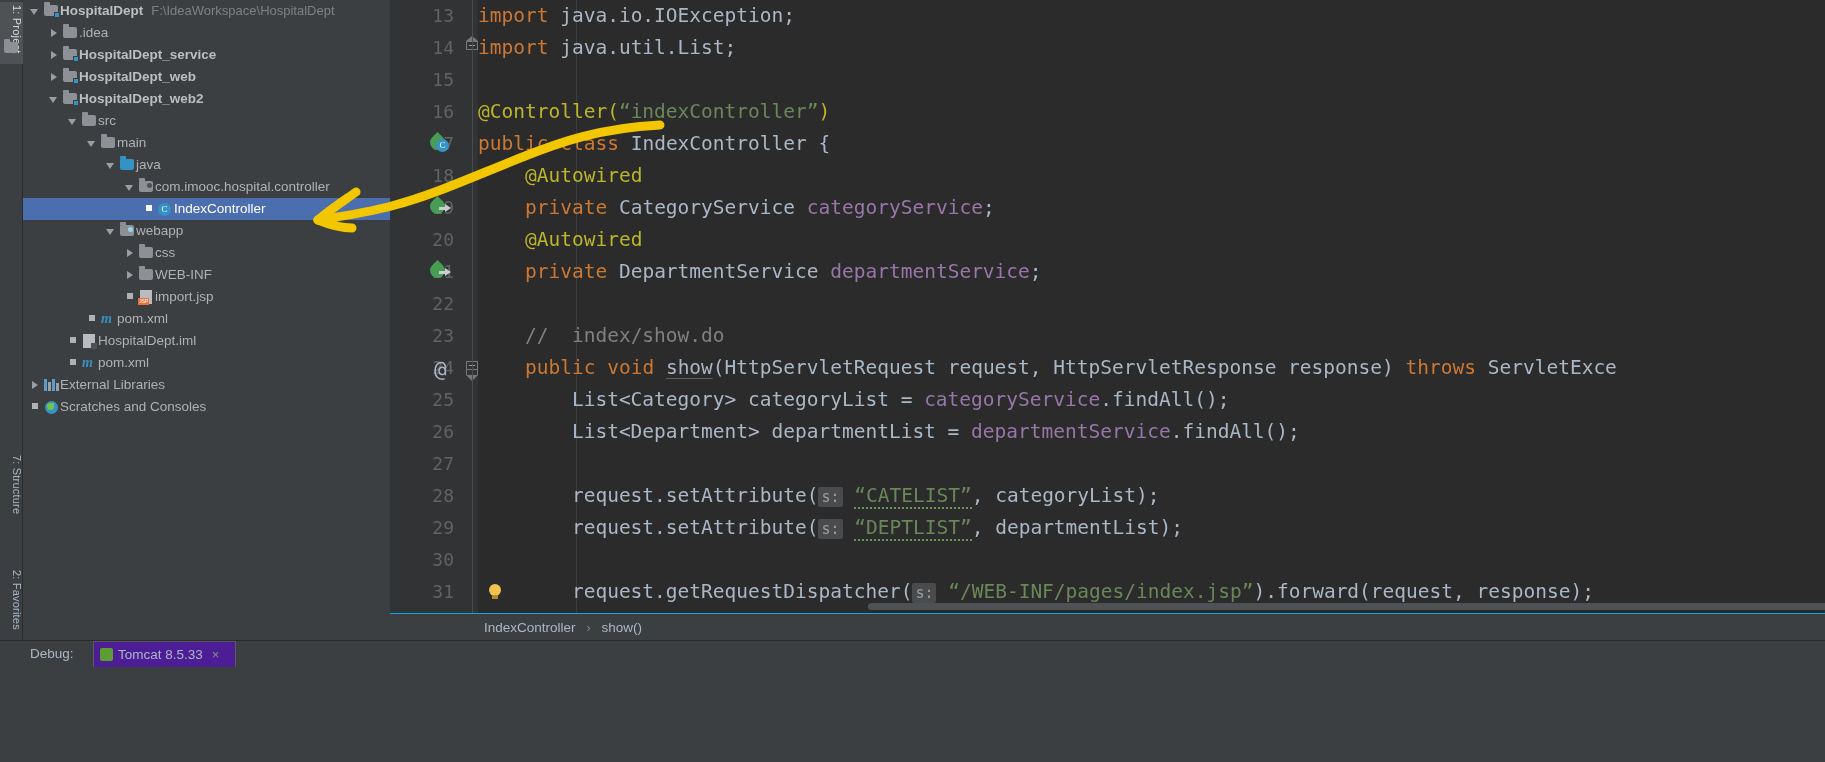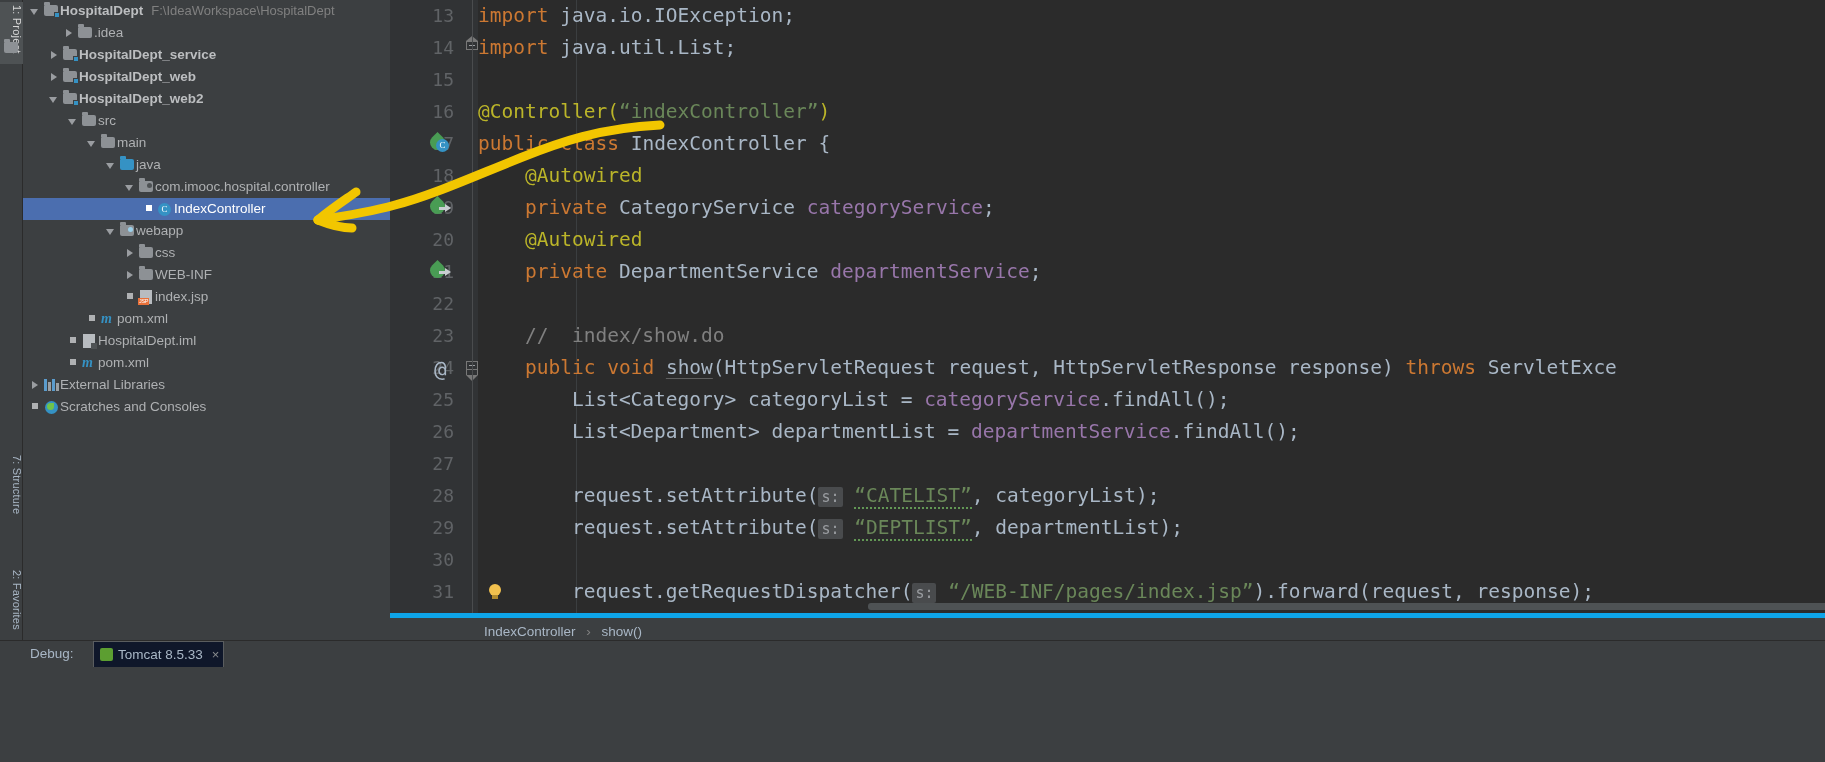--- a/index.html
+++ b/index.html
@@ -232,38 +232,38 @@
     position:absolute; left:98px; top:0; width:1px; height:613px; background:#3b3e40;
   }
 
   
   .annot { position:absolute; left:0; top:0; width:1825px; height:762px;
            pointer-events:none; }
 
   
   .breadcrumb {
     position:absolute; left:390px; top:613px; width:1435px; height:27px;
-    background:#3c3f41; border-top:5px solid #0ea5e9;
+    background:#3c3f41; border-top:1px solid #0ea5e9;
     font-size:13.5px; color:#a9b7c6; line-height:27px; padding-left:94px;
     white-space:nowrap;
   }
   .breadcrumb .sep { color:#808080; padding:0 7px; }
 
   
   .bottombar {
     position:absolute; left:0; top:640px; width:1825px; height:122px;
     background:#3c3f41; border-top:1px solid #2b2b2b;
   }
   .debug-label {
     position:absolute; left:30px; top:5px; font-size:13.5px; color:#a9b7c6;
   }
   .tomcat-tab {
     position:absolute; left:93px; top:0px; height:26px;
-    background:#0f172a; border:1px solid #5a5d5f; border-bottom:none;
-    padding:0 4px 0 6px; line-height:25px; font-size:13.5px; color:#a9b7c6;
+    background:#4c1d95; border:1px solid #5a5d5f; border-bottom:none;
+    padding:0 16px 0 6px; line-height:25px; font-size:13.5px; color:#a9b7c6;
     white-space:nowrap;
   }
   .tomcat-tab .cat {
     display:inline-block; width:13px; height:13px; margin-right:5px;
     vertical-align:-2px; background:#5c9e31; border-radius:2px;
   }
   .tomcat-tab .close { color:#8a8d8f; margin-left:9px; font-size:13px; }
 
   
   .hscroll {
@@ -294,21 +294,21 @@
           <polygon points="7.5,0 9.4,4.8 14.6,5.2 10.6,8.6 11.9,13.7 7.5,10.9 3.1,13.7 4.4,8.6 0.4,5.2 5.6,4.8" fill="#d9b24a"></polygon>
         </svg>
     </div>
   </div>
 
   <div class="project-panel">
     <div id="tree-rows">
         <div class="tree-row" style="padding-left: 6px;"><span class="arrow open"></span><span class="ico"><span class="fld">
               <span class="badge"></span>
             </span></span><span class="lbl bold">HospitalDept</span><span class="path">F:\IdeaWorkspace\HospitalDept</span></div>
-        <div class="tree-row" style="padding-left: 40px;"><span class="arrow closed"></span><span class="ico"><span class="fld"></span></span><span class="lbl">.idea</span></div>
+        <div class="tree-row" style="padding-left: 25px;"><span class="arrow closed"></span><span class="ico"><span class="fld"></span></span><span class="lbl">.idea</span></div>
         <div class="tree-row" style="padding-left: 25px;"><span class="arrow closed"></span><span class="ico"><span class="fld">
               <span class="badge"></span>
             </span></span><span class="lbl bold">HospitalDept_service</span></div>
         <div class="tree-row" style="padding-left: 25px;"><span class="arrow closed"></span><span class="ico"><span class="fld">
               <span class="badge"></span>
             </span></span><span class="lbl bold">HospitalDept_web</span></div>
         <div class="tree-row" style="padding-left: 25px;"><span class="arrow open"></span><span class="ico"><span class="fld">
               <span class="badge"></span>
             </span></span><span class="lbl bold">HospitalDept_web2</span></div>
         <div class="tree-row" style="padding-left: 44px;"><span class="arrow open"></span><span class="ico"><span class="fld"></span></span><span class="lbl">src</span></div>
@@ -316,21 +316,21 @@
         <div class="tree-row" style="padding-left: 82px;"><span class="arrow open"></span><span class="ico"><span class="fld blue"></span></span><span class="lbl">java</span></div>
         <div class="tree-row" style="padding-left: 101px;"><span class="arrow open"></span><span class="ico"><span class="fld">
               <span class="dot"></span>
             </span></span><span class="lbl">com.imooc.hospital.controller</span></div>
         <div class="tree-row selected" style="padding-left: 120px;"><span class="arrow"></span><span class="ico"><span class="cls-ico">C</span></span><span class="lbl">IndexController</span></div>
         <div class="tree-row" style="padding-left: 82px;"><span class="arrow open"></span><span class="ico"><span class="fld">
               <span class="dotb"></span>
             </span></span><span class="lbl">webapp</span></div>
         <div class="tree-row" style="padding-left: 101px;"><span class="arrow closed"></span><span class="ico"><span class="fld"></span></span><span class="lbl">css</span></div>
         <div class="tree-row" style="padding-left: 101px;"><span class="arrow closed"></span><span class="ico"><span class="fld"></span></span><span class="lbl">WEB-INF</span></div>
-        <div class="tree-row" style="padding-left: 101px;"><span class="arrow"></span><span class="ico"><span class="jsp-ico"></span></span><span class="lbl">index.jsp</span></div>
+        <div class="tree-row" style="padding-left: 101px;"><span class="arrow"></span><span class="ico"><span class="jsp-ico"></span></span><span class="lbl">import.jsp</span></div>
         <div class="tree-row" style="padding-left: 63px;"><span class="arrow"></span><span class="ico"><span class="m-ico">m</span></span><span class="lbl">pom.xml</span></div>
         <div class="tree-row" style="padding-left: 44px;"><span class="arrow"></span><span class="ico"><span class="iml-ico"></span></span><span class="lbl">HospitalDept.iml</span></div>
         <div class="tree-row" style="padding-left: 44px;"><span class="arrow"></span><span class="ico"><span class="m-ico">m</span></span><span class="lbl">pom.xml</span></div>
         <div class="tree-row" style="padding-left: 6px;"><span class="arrow closed"></span><span class="ico"><span class="lib-ico">
               <i></i>
               <i></i>
               <i></i>
               <i></i>
             </span></span><span class="lbl">External Libraries</span></div>
         <div class="tree-row" style="padding-left: 6px;"><span class="arrow"></span><span class="ico"><span class="scr-ico"></span></span><span class="lbl">Scratches and Consoles</span></div>

